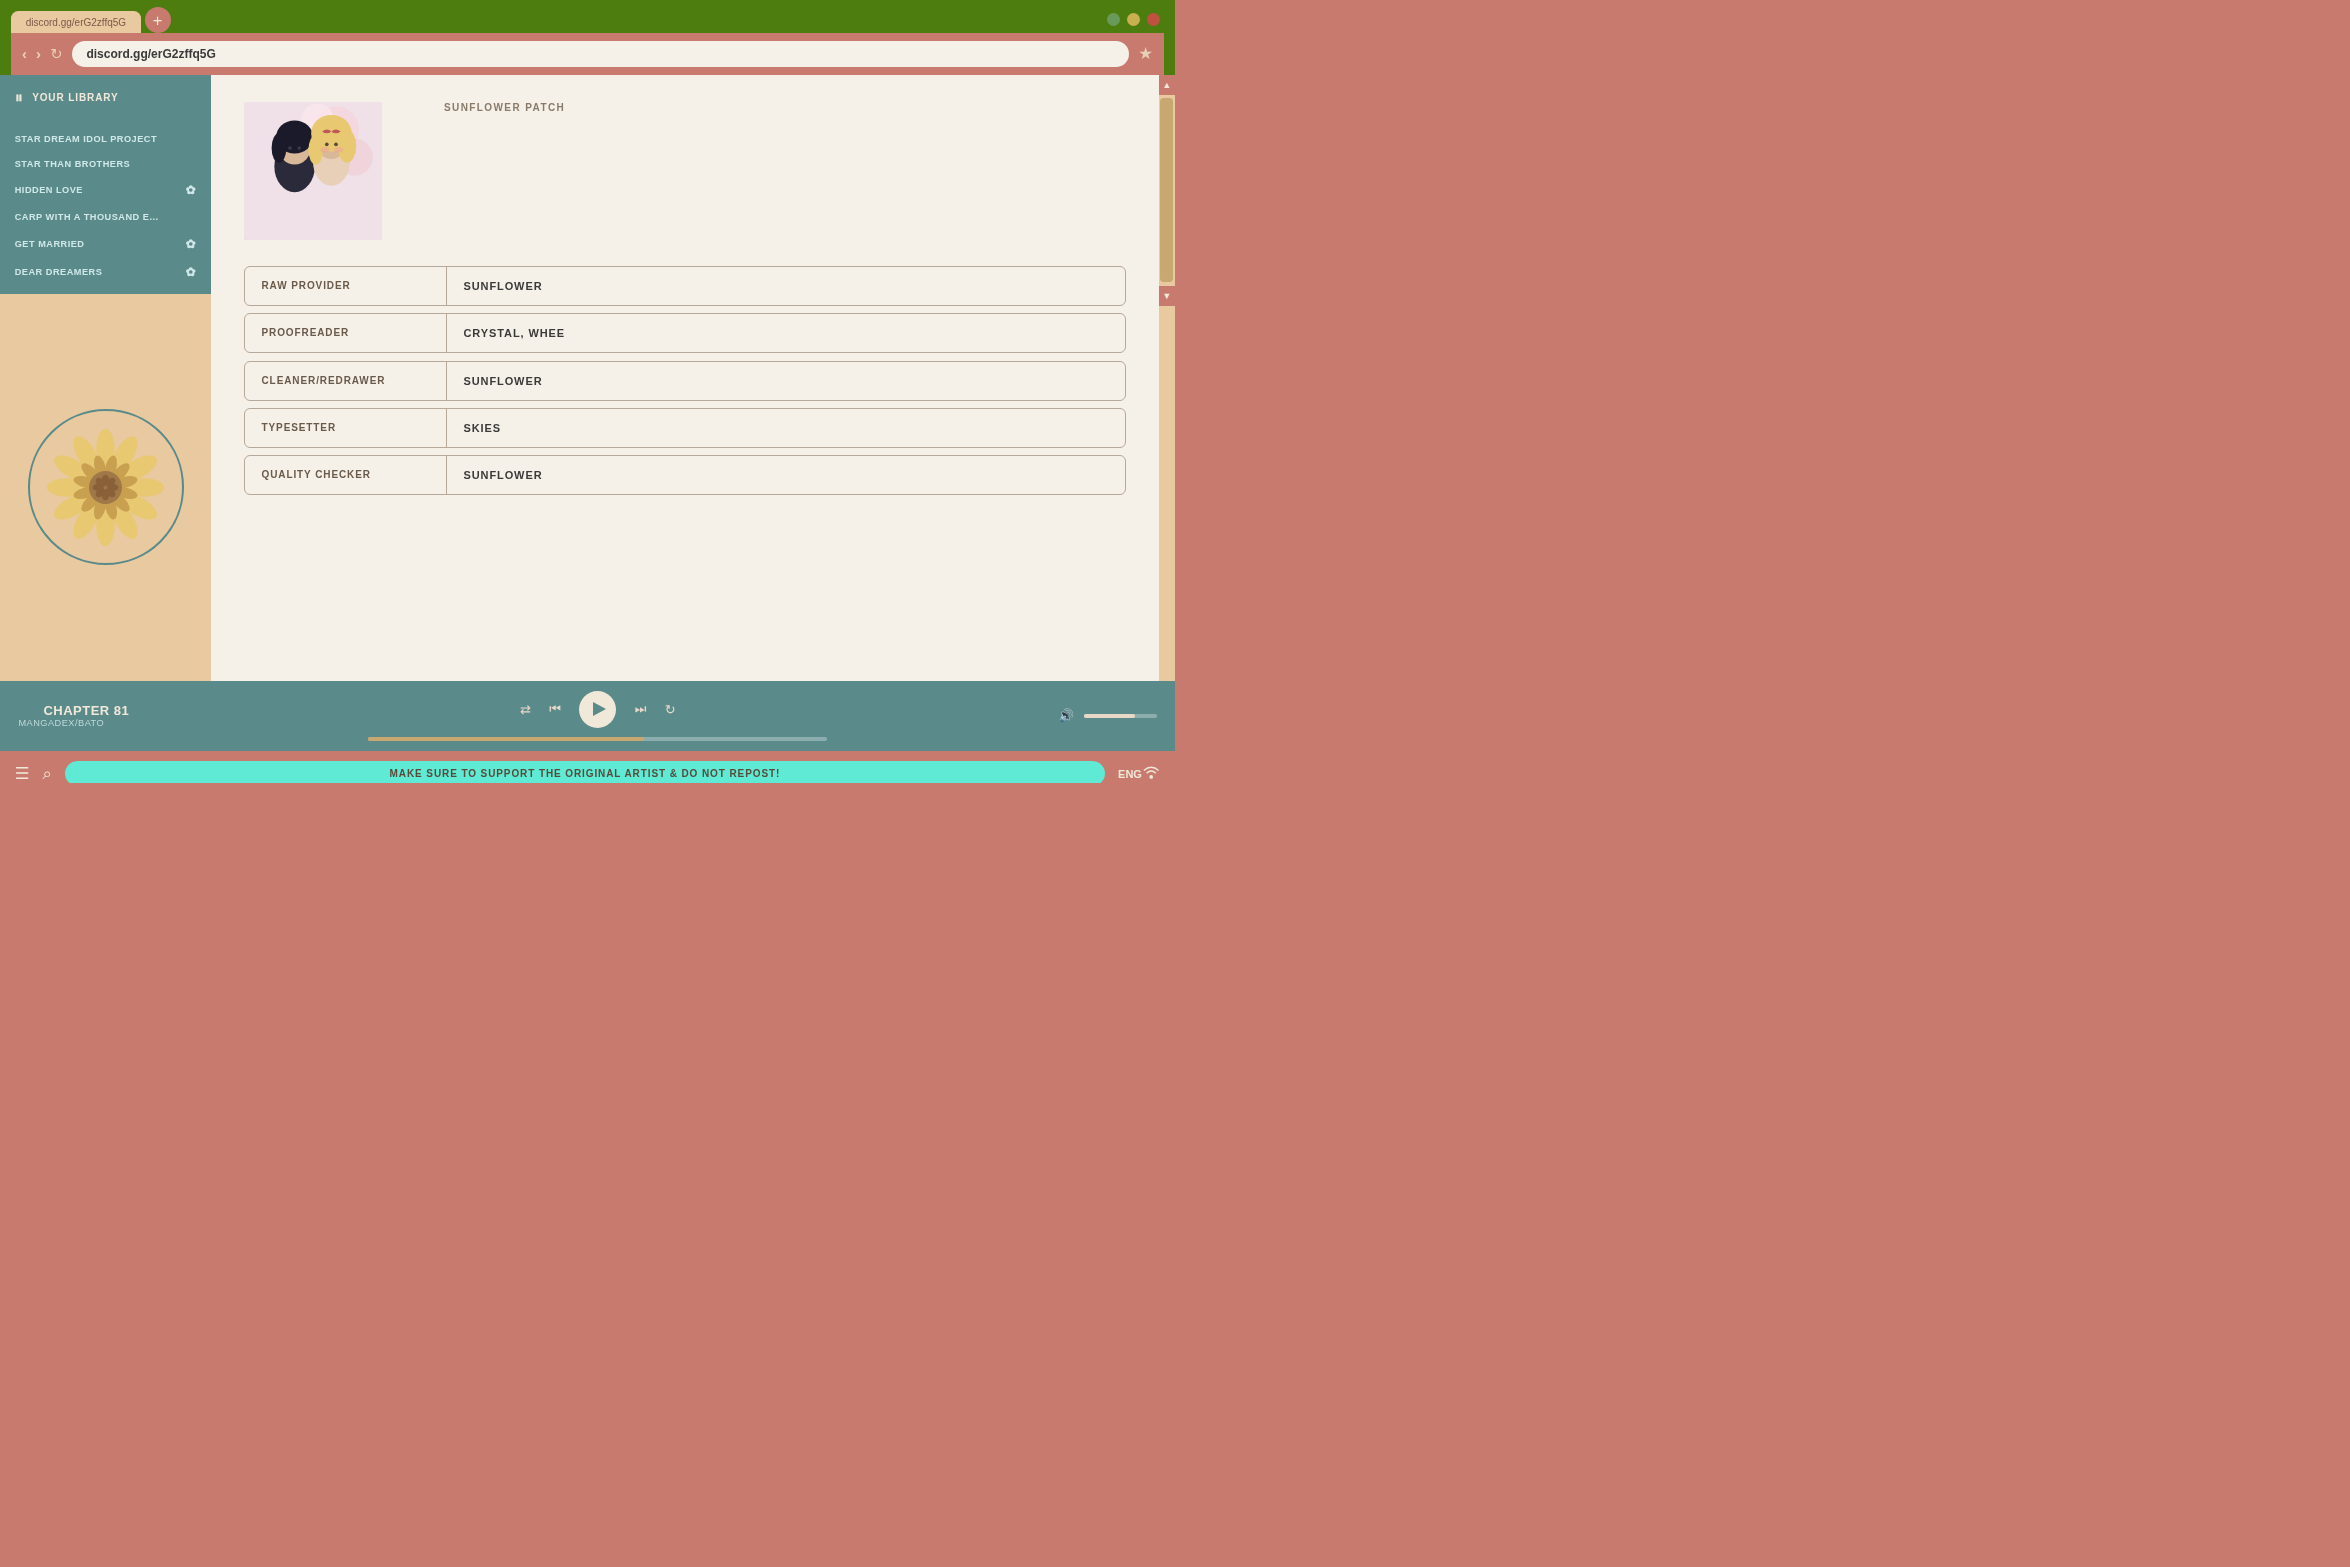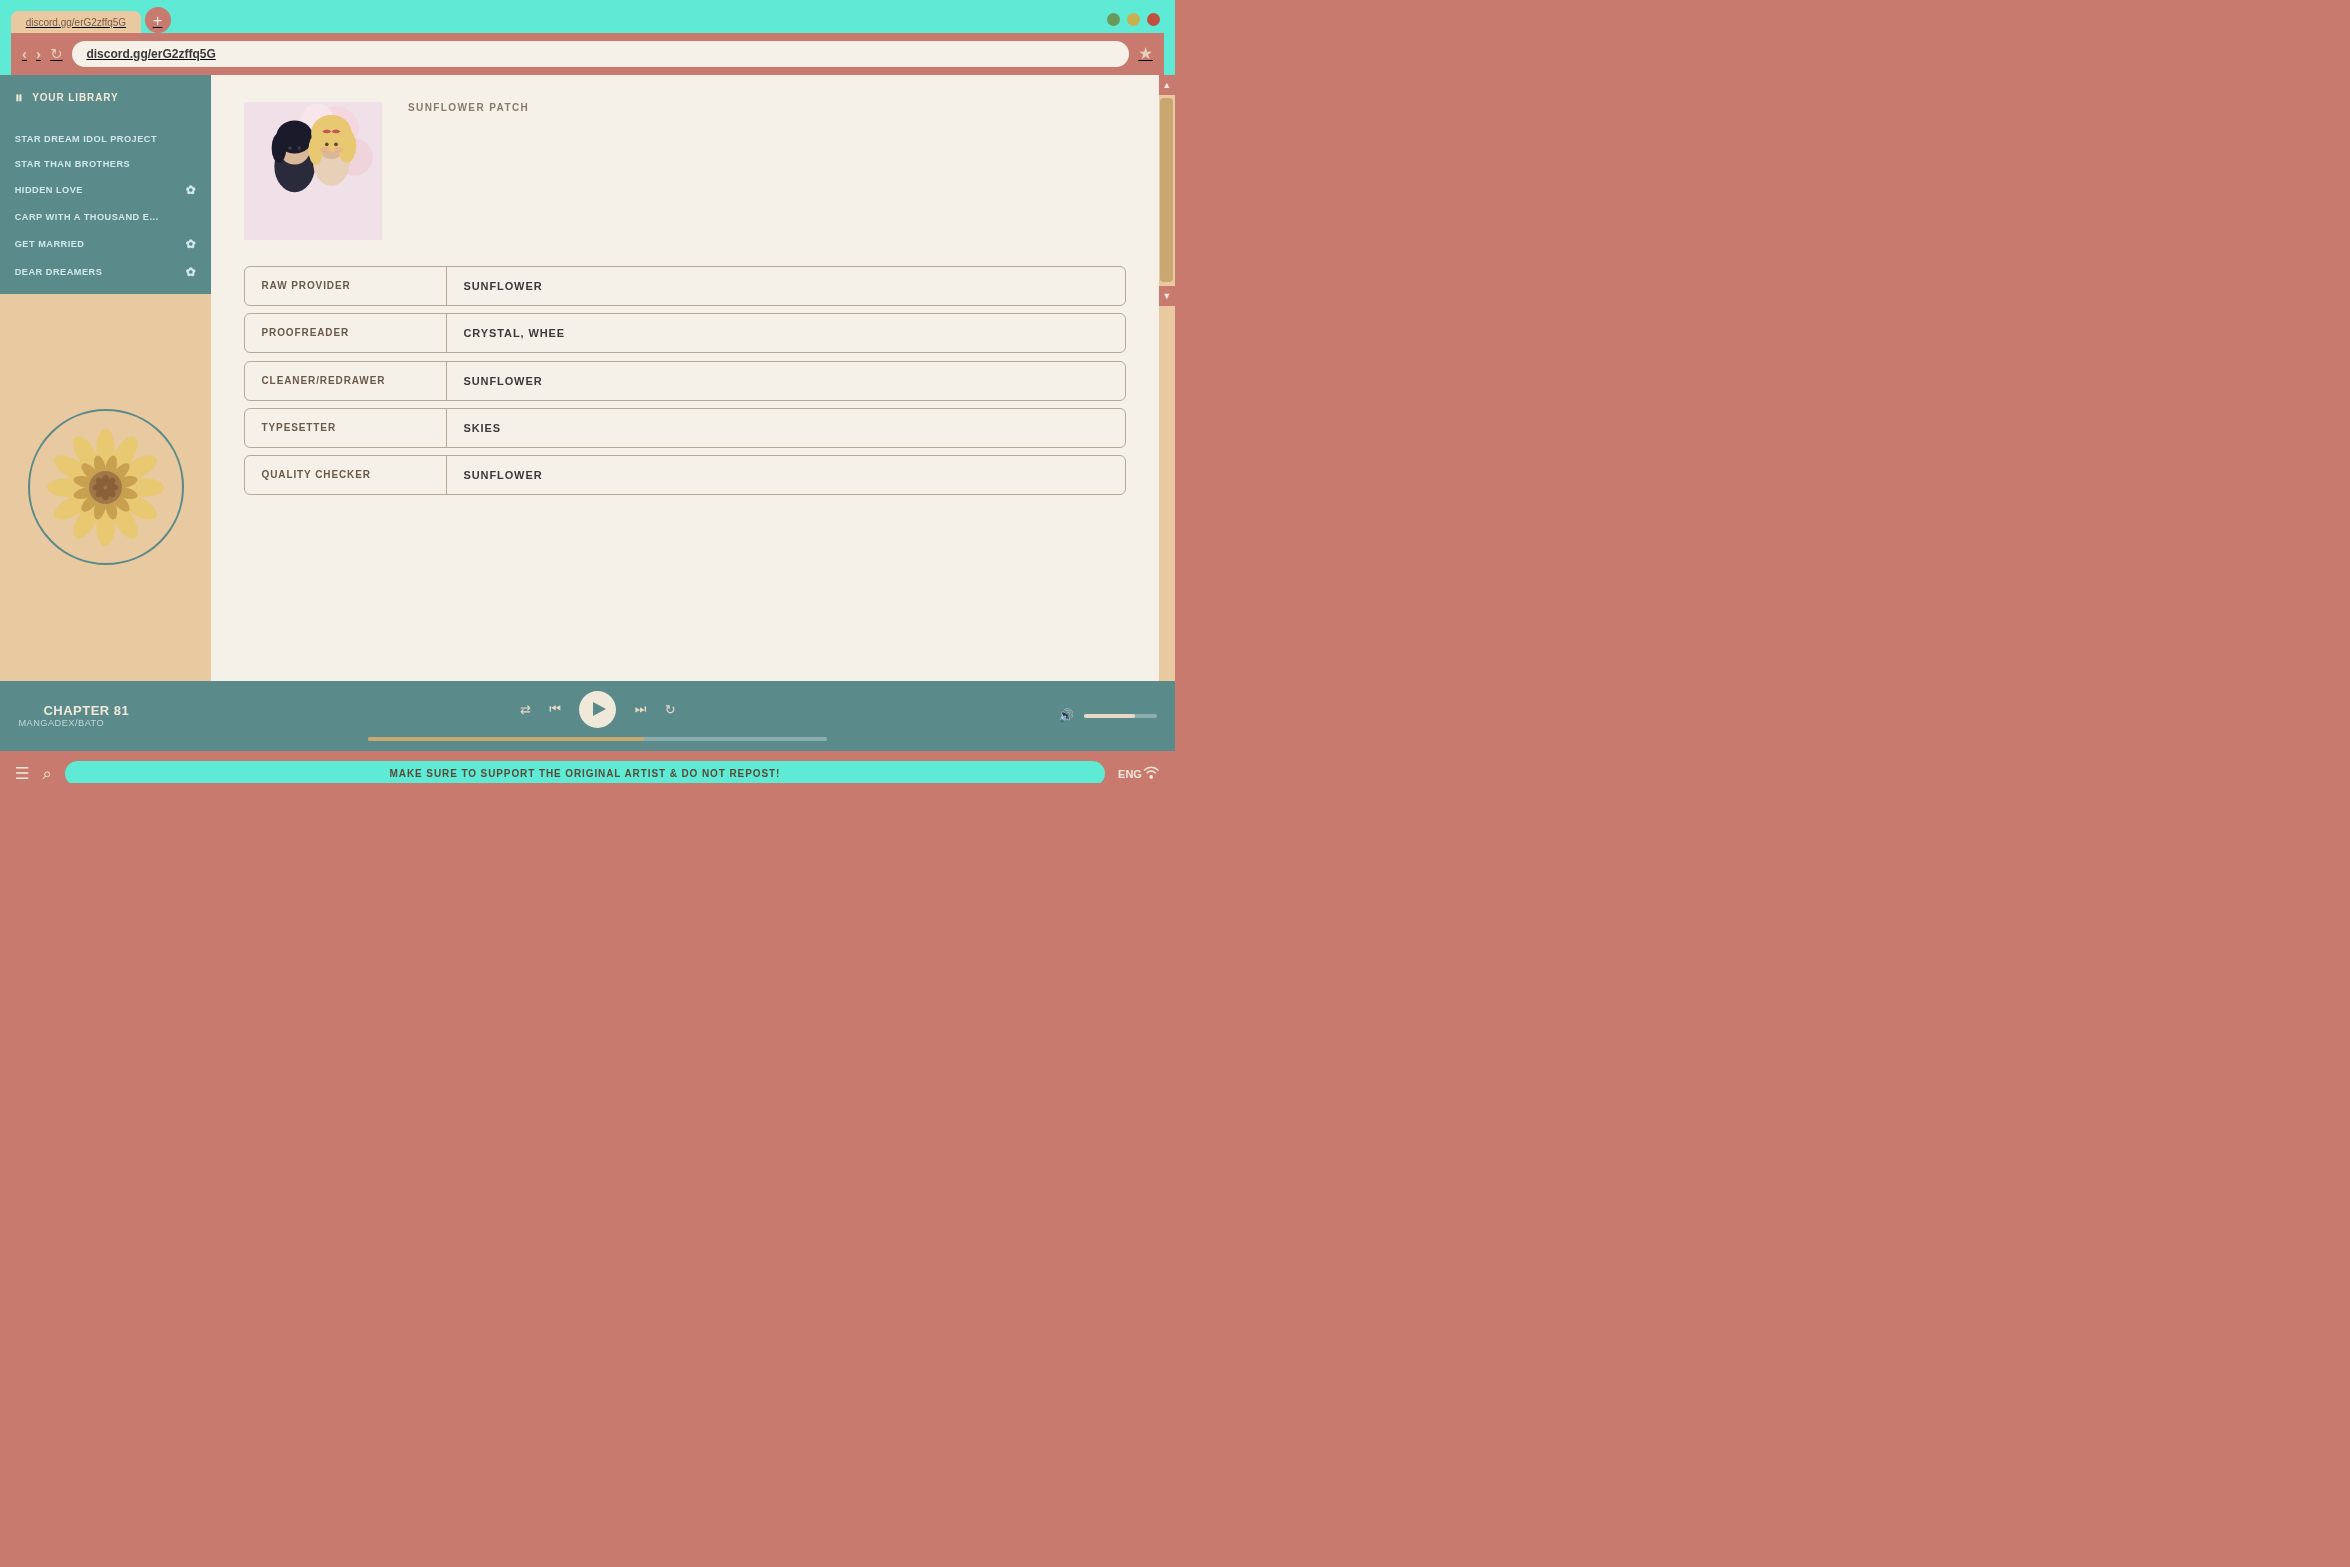--- a/index.html
+++ b/index.html
@@ -7,23 +7,22 @@
       width: 1175px;
       height: 783px;
       font-family: 'Arial', sans-serif;
       background: #c97a6e;
       overflow: hidden;
       position: relative;
     }
 
     
     .browser-chrome {
-      background: #5eead4;
+      background: #4d7c0f;
       padding: 7.3px 11px 0;
-      text-decoration: underline;
     }
 
     .tab-bar {
       display: flex;
       align-items: flex-end;
       gap: 3.7px;
       margin-bottom: 0;
     }
 
     .tab {
@@ -215,20 +214,21 @@
       height: 100%;
       background: 
         radial-gradient(ellipse at 60% 30%, #f0d0e0 0%, transparent 50%),
         radial-gradient(ellipse at 30% 70%, #d0c0e0 0%, transparent 50%),
         linear-gradient(180deg, #f5e8f0 0%, #e0d0e8 100%);
       position: relative;
     }
 
     .manga-info {
       flex: 1;
+      margin-left: 36px;
     }
 
     .scanlation-group {
       font-size: 10px;
       font-weight: bold;
       letter-spacing: 1.4px;
       color: #8a7a6a;
       margin-bottom: 7.3px;
     }
 

